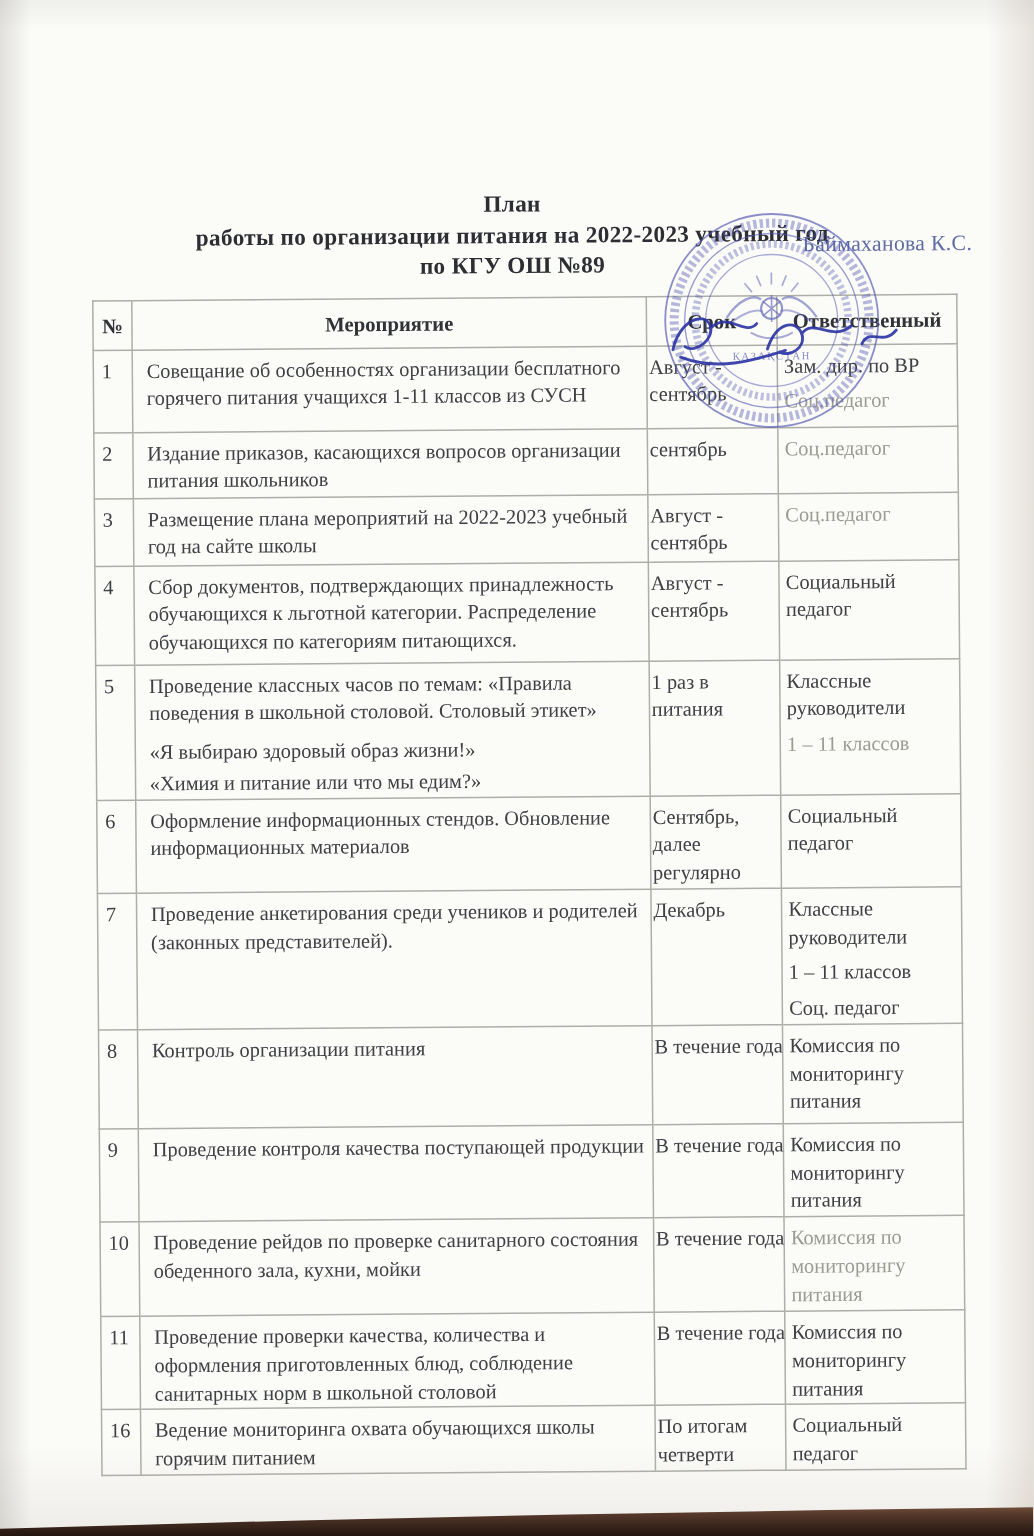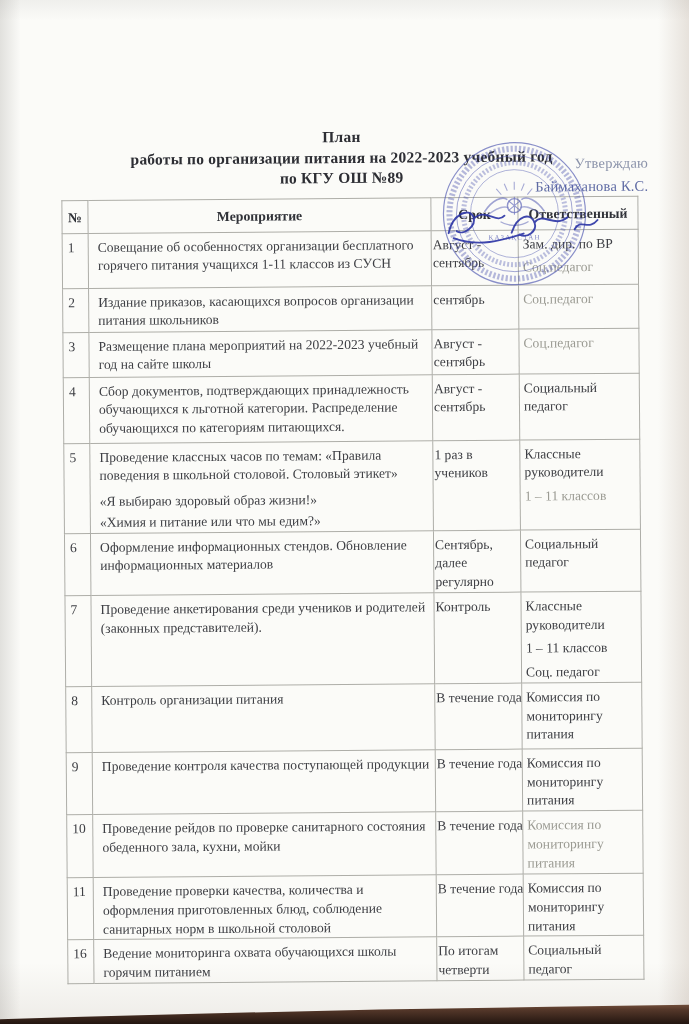--- a/index.html
+++ b/index.html
@@ -67,21 +67,20 @@
     background:linear-gradient(to bottom,#8a6148 0%,#55382a 40%,#221510 100%);
     clip-path:polygon(0 80%, 12% 70%, 30% 56%, 55% 40%, 80% 28%, 100% 20%, 100% 100%, 0 100%);}
 </style>
 </head>
 <body>
 
 <div class="page">
   <div class="paper-content">
 
     <div class="approval-block">
-      <div class="l1">Утверждаю</div>
       <div class="l3">Баймаханова К.С.</div>
     </div>
 
     <svg class="stamp-svg" width="148" height="148" viewBox="0 0 148 148">
       <g fill="none" stroke="#4e56b0">
         <circle cx="74" cy="74" r="71" stroke-width="1.2" opacity="0.8"></circle>
         <circle cx="74" cy="74" r="65" stroke-width="6" stroke-dasharray="2.2 2" opacity="0.5"></circle>
         <circle cx="74" cy="74" r="58" stroke-width="0.9" opacity="0.7"></circle>
         <circle cx="74" cy="74" r="51" stroke-width="5" stroke-dasharray="2 1.9" opacity="0.45"></circle>
         <circle cx="74" cy="74" r="44" stroke-width="0.9" opacity="0.6"></circle>
@@ -183,21 +182,21 @@
           </tr>
           <tr>
             <td class="cell-num">5</td>
             <td class="cell-act">
               <div>Проведение классных часов по темам: «Правила поведения в школьной столовой. Столовый этикет»</div>
               <div>«Я выбираю здоровый образ жизни!»</div>
               <div>«Химия и питание или что мы едим?»</div>
             </td>
             <td class="cell-term">
               <div>1 раз в</div>
-              <div>учеников</div>
+              <div>питания</div>
             </td>
             <td class="cell-resp">
               <div>Классные руководители</div>
               <div class="faded">1 – 11 классов</div>
             </td>
           </tr>
           <tr>
             <td class="cell-num">6</td>
             <td class="cell-act">
               <div>Оформление информационных стендов. Обновление информационных материалов</div>
@@ -210,21 +209,21 @@
             <td class="cell-resp">
               <div>Социальный педагог</div>
             </td>
           </tr>
           <tr>
             <td class="cell-num">7</td>
             <td class="cell-act">
               <div>Проведение анкетирования среди учеников и родителей (законных представителей).</div>
             </td>
             <td class="cell-term">
-              <div>Контроль</div>
+              <div>Декабрь</div>
             </td>
             <td class="cell-resp">
               <div>Классные руководители</div>
               <div>1 – 11 классов</div>
               <div>Соц. педагог</div>
             </td>
           </tr>
           <tr>
             <td class="cell-num">8</td>
             <td class="cell-act">

